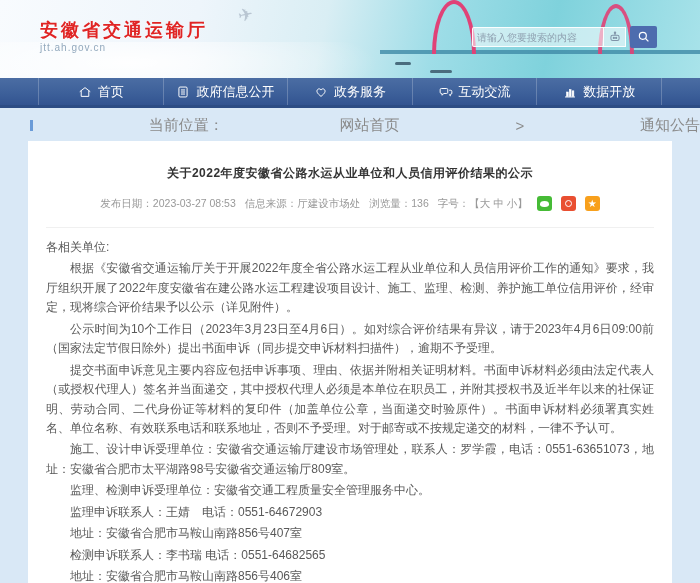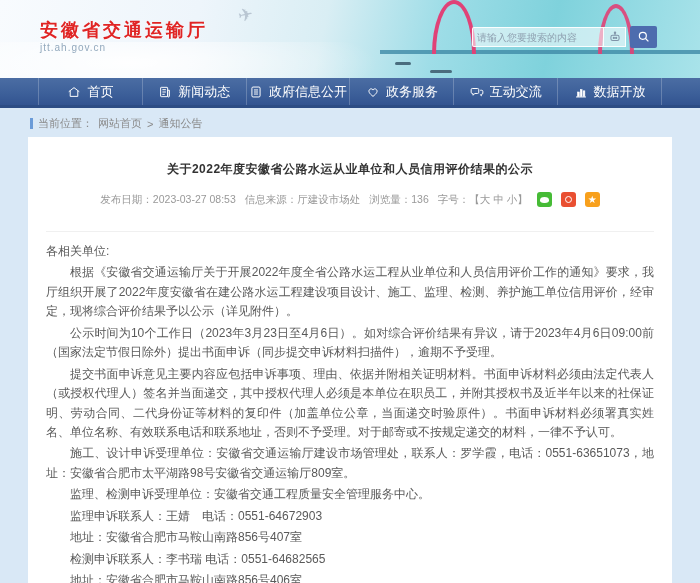--- a/index.html
+++ b/index.html
@@ -38,30 +38,30 @@
   
   .nav { height:30px; background:linear-gradient(180deg,#4b6da3 0%,#3c5f99 60%,#325390 100%);
     border-bottom:3px solid #2c4c84; }
   .nav-inner { margin:0 38px; height:27px; display:flex; }
   .nav-item { flex:1; display:flex; align-items:center; justify-content:center; gap:6px;
     color:#fff; font-size:13px; border-left:1px solid rgba(255,255,255,.22); cursor:pointer; }
   .nav-item:last-child { border-right:1px solid rgba(255,255,255,.22); }
   .nav-item svg { width:14px; height:14px; }
 
   
-  .breadcrumb { padding:8px 0 6px 30px; font-size:11px; color:#8a8a8a;
-    display:flex; align-items:center; gap:5px; }
+  .breadcrumb { padding:8px 0 6px 30px; font-size:15px; color:#8a8a8a;
+    display:flex; align-items:center; gap:5px;justify-content:space-between; }
   .crumb-bar { display:inline-block; width:3px; height:11px; background:#6a9bd8; }
 
   
   .card { margin:0 28px; background:#fff; min-height:450px; padding:16px 18px 12px; }
   .article-title { text-align:center; font-size:12px; font-weight:bold; color:#333;
     margin-top:8px; letter-spacing:.5px; }
   .meta { margin-top:14px; display:flex; justify-content:center; align-items:center;
-    gap:9px; font-size:10.5px; color:#999; padding-bottom:24px; border-bottom:1px solid #f0f0f0; }
+    gap:9px; font-size:10.5px; color:#999; padding-bottom:16px; border-bottom:1px solid #f0f0f0; }
   .meta .pair { white-space:nowrap; }
   .share { width:15px; height:15px; border-radius:3px; display:inline-flex;
     align-items:center; justify-content:center; cursor:pointer; }
   .share.wechat { background:#46bb36; }
   .share.wechat .bubble { width:9px; height:6px; background:#fff; border-radius:50% 50% 45% 45%; }
   .share.weibo { background:#e94f31; }
   .share.weibo .ring { width:7px; height:7px; border:1.5px solid #fff; border-radius:50%; }
   .share.star { background:#f8a01c; color:#fff; font-size:10px; line-height:1; }
   .share.star::before { content:"★"; }
 
@@ -107,28 +107,20 @@
 </header>
 
 <nav class="nav">
   <div class="nav-inner">
     <div class="nav-item">
       <svg viewBox="0 0 24 24" fill="none" stroke="#fff" stroke-width="1.7">
         <path d="M3 11.5 L12 4.5 L21 11.5"></path>
           <path d="M5.5 10 V19.5 H18.5 V10"></path>
       </svg>
       <span>首页</span>
-    </div>
-    <div class="nav-item">
-      <svg viewBox="0 0 24 24" fill="none" stroke="#fff" stroke-width="1.7">
-        <rect x="4.5" y="4" width="12" height="16" rx="1"></rect>
-          <path d="M7.5 8 h6 M7.5 12 h6 M7.5 16 h4"></path>
-        <path d="M16.5 9 h3 v10 a1.5 1.5 0 0 1 -3 0 Z"></path>
-      </svg>
-      <span>新闻动态</span>
     </div>
     <div class="nav-item">
       <svg viewBox="0 0 24 24" fill="none" stroke="#fff" stroke-width="1.7">
         <rect x="5" y="3.5" width="14" height="17" rx="2"></rect>
           <path d="M8.5 8.5 h7 M8.5 12 h7 M8.5 15.5 h7"></path>
       </svg>
       <span>政府信息公开</span>
     </div>
     <div class="nav-item">
       <svg viewBox="0 0 24 24" fill="none" stroke="#fff" stroke-width="1.7">

